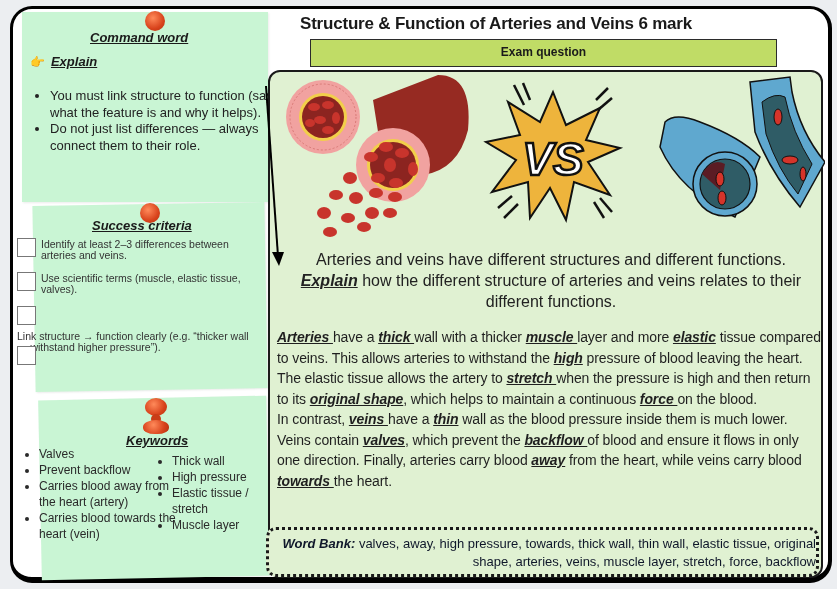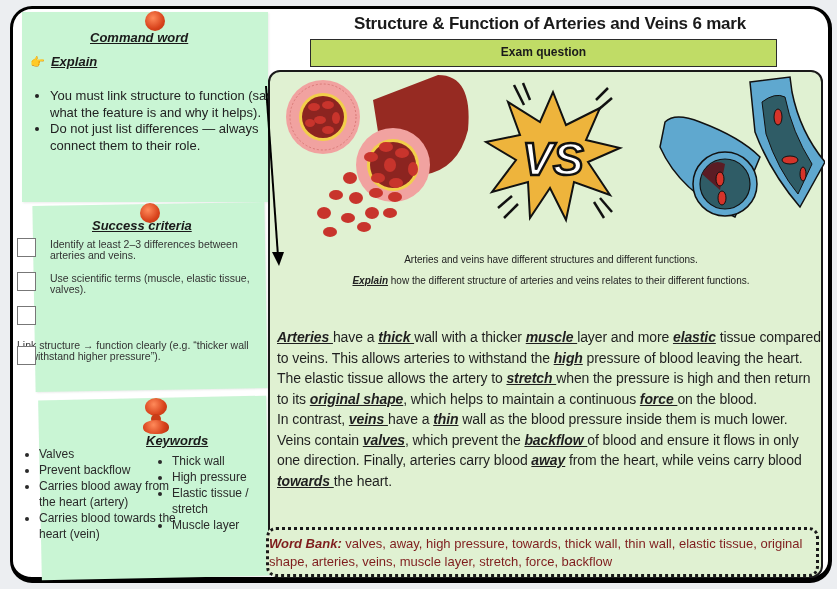--- a/index.html
+++ b/index.html
@@ -27,55 +27,55 @@
     position:absolute; font-style:italic; font-weight:bold; text-decoration:underline;
     font-size:13px; color:#1a1a1a;
   }
   .cmd-word { left:90px; top:30px; }
   .explain-row { position:absolute; left:30px; top:54px; display:flex; align-items:center; gap:6px; }
   .explain-row .hand { font-size:12px; color:#e39b3a; }
   .explain-row .lbl { font-style:italic; font-weight:bold; text-decoration:underline; font-size:13px; }
   .cmd-list { position:absolute; left:30px; top:88px; width:232px; margin:0; padding-left:20px; font-size:13px; line-height:16.5px; color:#222; }
   .cmd-list li { margin:0; }
   .sc-title { left:92px; top:218px; }
-  .sc-item { position:absolute; left:17px; width:245px; display:flex; gap:14px; font-size:10.5px; line-height:11px; color:#333; }
+  .sc-item { position:absolute; left:17px; width:245px; display:flex; gap:5px; font-size:10.5px; line-height:11px; color:#333; }
   .sc-box { width:19px; height:19px; border:1.5px solid #777; background:#fff; flex-shrink:0; box-sizing:border-box; }
   .sc-text { padding-top:1px; }
-  .kw-title { left:126px; top:433px;margin-left:20px; }
+  .kw-title { left:126px; top:433px; }
   .kw-col { position:absolute; margin:0; padding-left:14px; font-size:12px; line-height:16px; color:#2a2a2a; }
   .kw-col li { margin:0; }
   .kw-left { left:25px; top:446px; width:150px; }
   .kw-right { left:158px; top:453px; width:110px; }
   .title {
-    position:absolute; left:300px; top:14px; width:500px; text-align:center;
+    position:absolute; left:300px; top:14px; width:500px; 
     font-size:17px; font-weight:bold; color:#1a1a1a; letter-spacing:-0.2px;
   }
   .exam-bar {
     position:absolute; left:310px; top:39px; width:467px; height:28px; background:#c0dc66;
     border:1.5px solid #2b2b2b; box-sizing:border-box; text-align:center; line-height:25px;
     font-size:12px; font-weight:bold; color:#1a1a1a;
   }
   .panel {
     position:absolute; left:268px; top:70px; width:555px; height:508px; background:#e0f1d2;
     border:2px solid #1a1a1a; border-radius:12px; box-sizing:border-box;
   }
   .arrow { position:absolute; left:262px; top:86px; width:22px; height:180px; }
   .question {
     position:absolute; left:287px; top:249px; width:528px; text-align:center;
-    font-size:10px; line-height:21px; color:#222;
+    font-size:16px; line-height:21px; color:#222;
   }
   .kwd { font-weight:bold; font-style:italic; text-decoration:underline; }
   .answer {
     position:absolute; left:277px; top:327px; width:548px;
     font-size:14px; line-height:20.5px; color:#1f1f1f; letter-spacing:-0.1px;
   }
   .wordbank {
     position:absolute; left:266px; top:527px; width:553px; height:50px; box-sizing:border-box;
-    border:3px dotted #1a1a1a; border-radius:10px; text-align:left; font-size:13px; line-height:18px;
-    padding-top:5px; color:#7f1d1d; background:#e0f1d2;
+    border:3px dotted #1a1a1a; border-radius:10px; text-align:right; font-size:13px; line-height:18px;
+    padding-top:5px; color:#0f172a; background:#e0f1d2;
   }
   .wordbank .lab { font-weight:bold; font-style:italic; }
   .img { position:absolute; }
 </style>
 </head>
 <body>
 
 <div class="frame"></div>
 
 <div class="note note1"></div>

